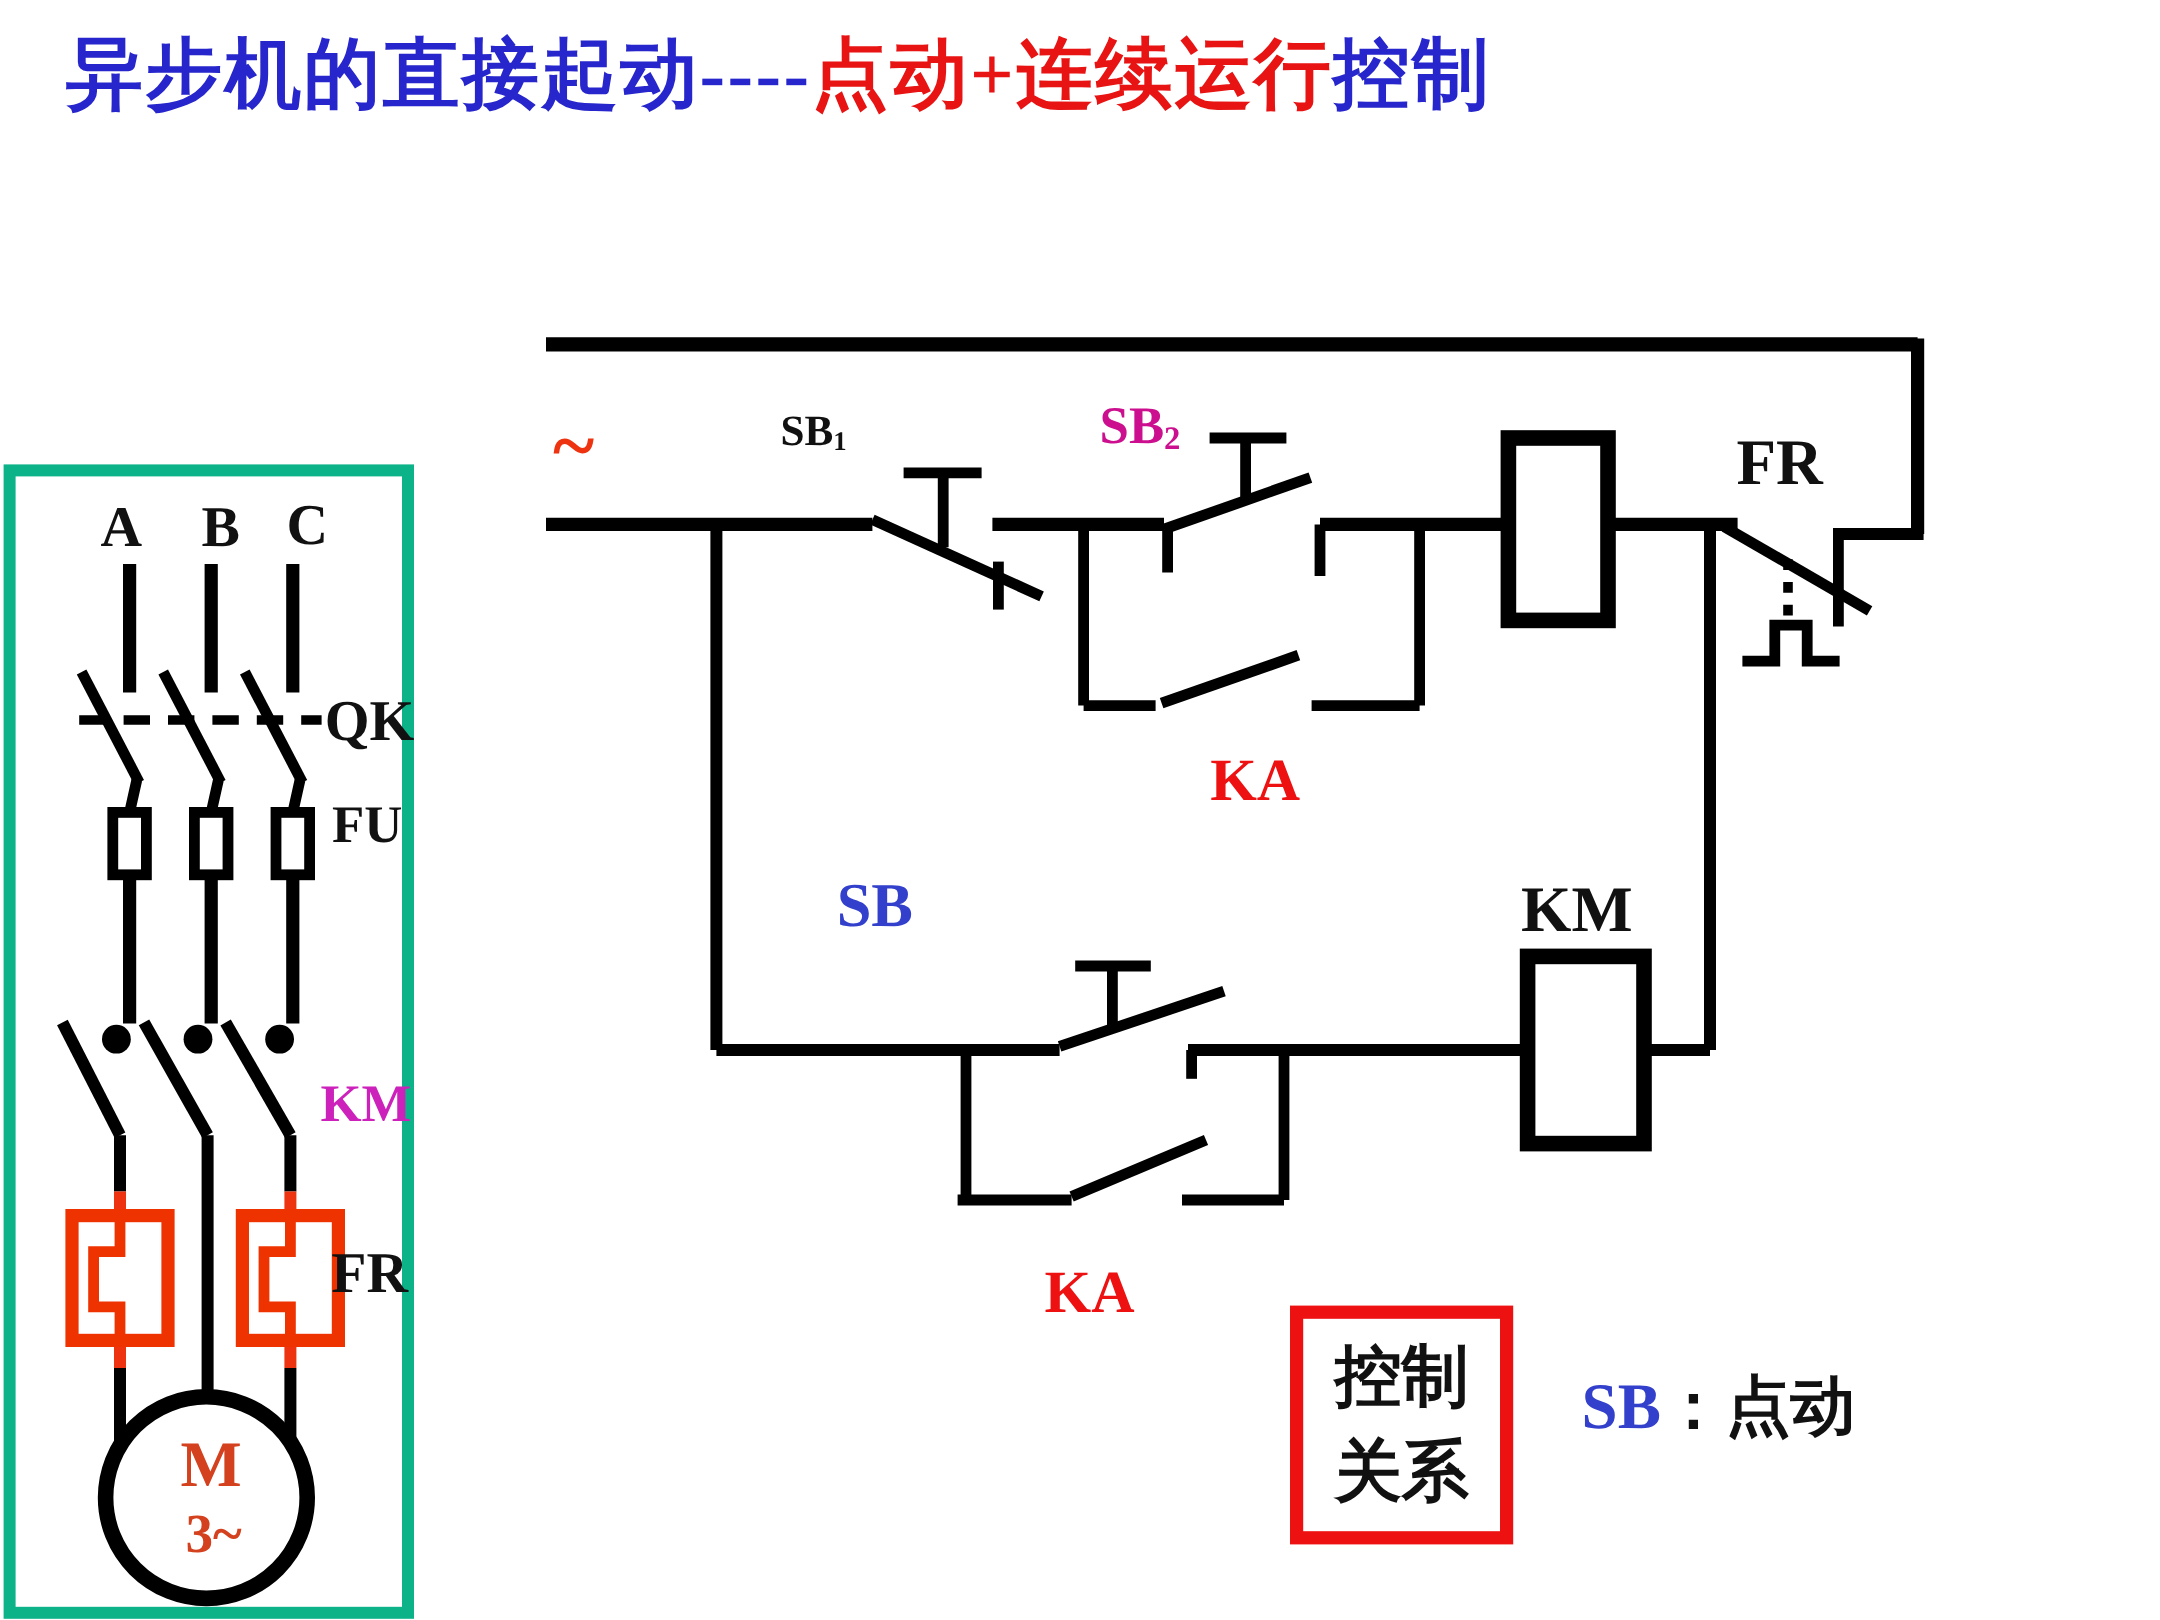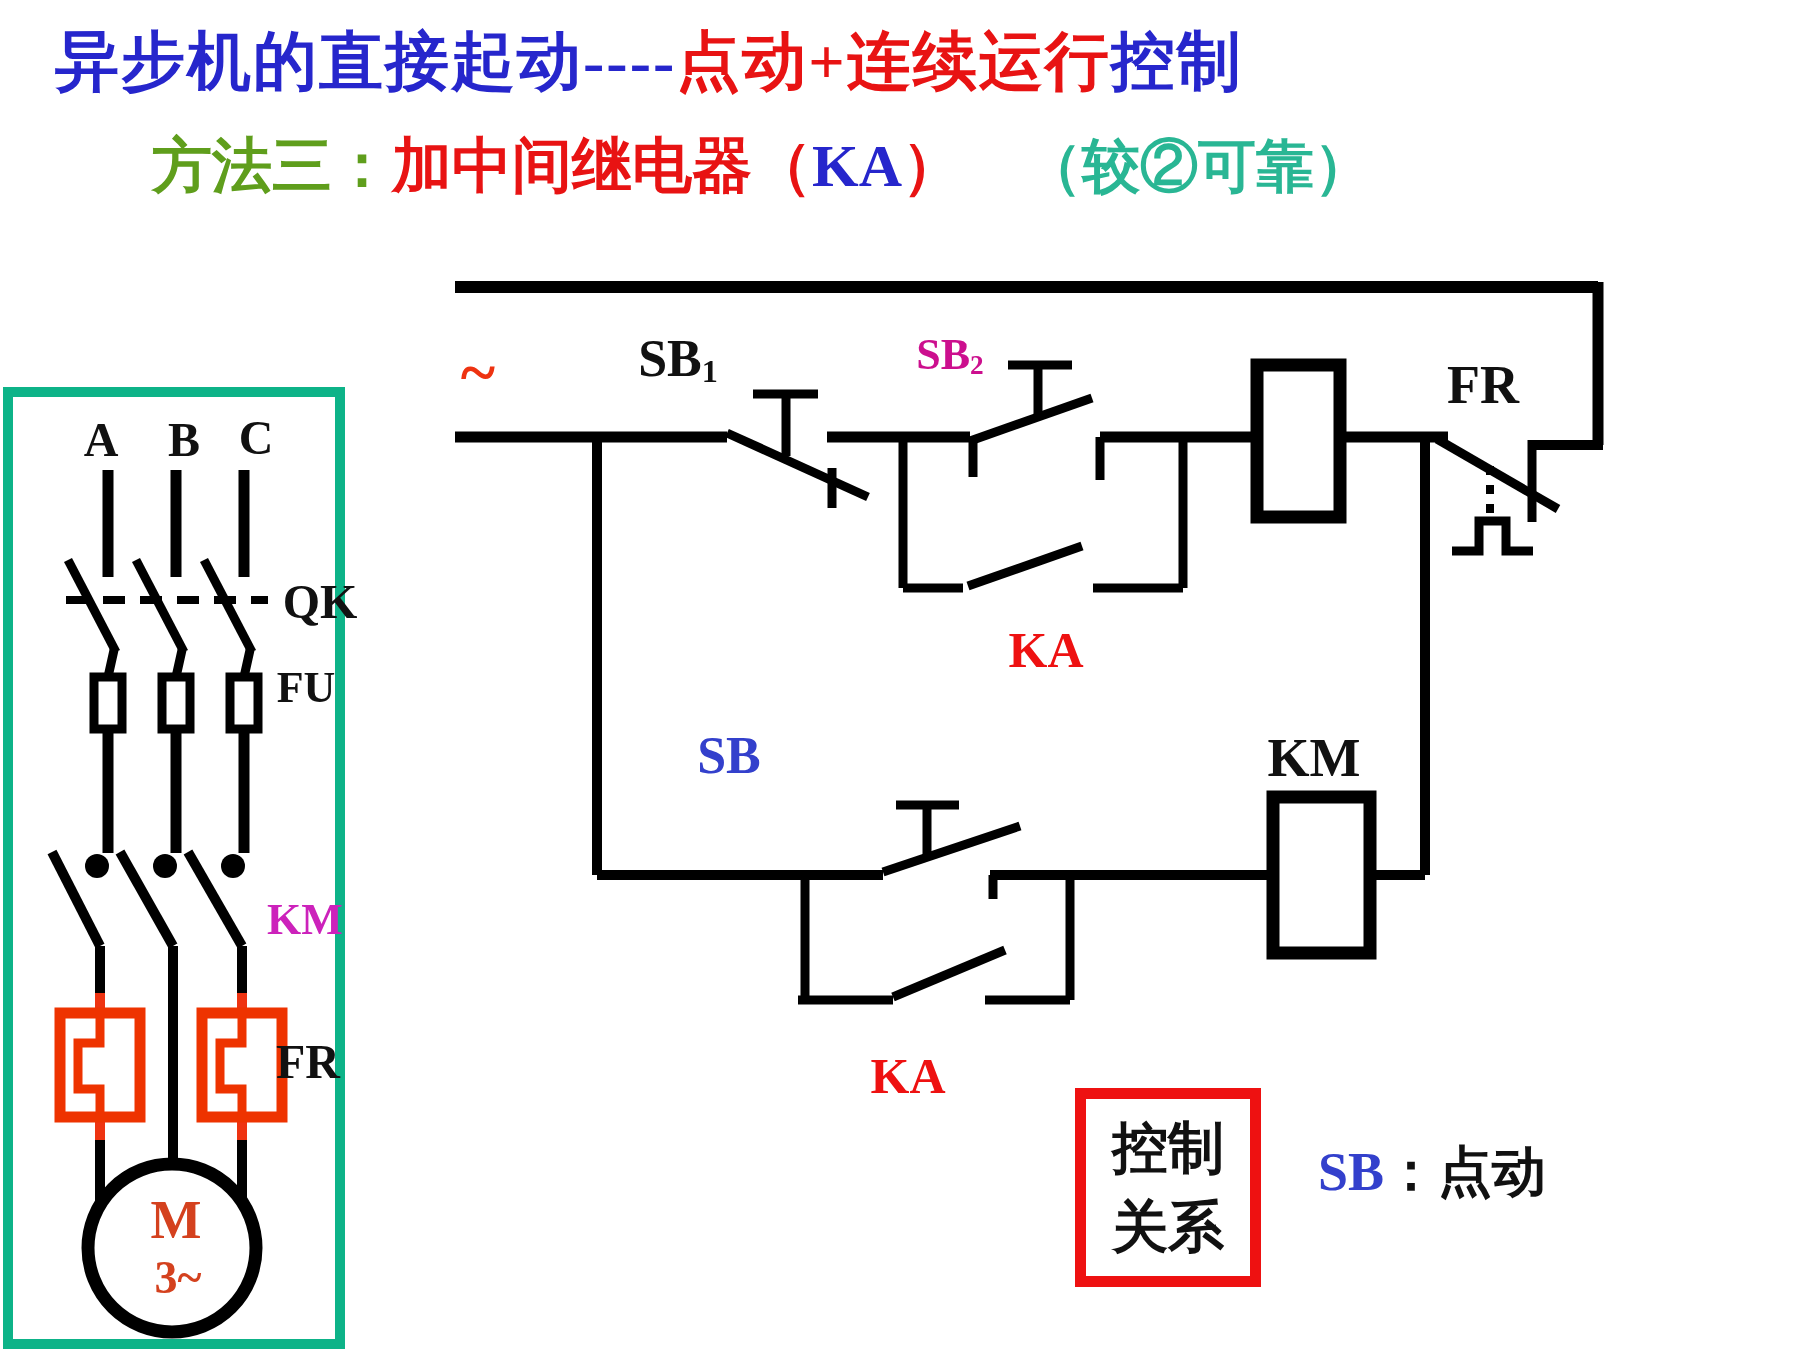--- a/index.html
+++ b/index.html
@@ -125,36 +125,33 @@
       </g>
 
       <rect x="1273" y="797" width="97" height="156" stroke-width="13"></rect>
     </g>
   </svg>
 
   <div class="lbl" id="title-line1">
     <span class="blue">异步机的直接起动</span><span class="blue">----</span><span class="red">点动+连续运行</span><span class="blue">控制</span>
   </div>
 
-  <div class="lbl" id="title-line2">
-    <span class="green">方法三：</span><span class="red">加中间继电器（</span><span class="blue">KA</span><span class="red">）</span><span class="teal" style="margin-left:62px;font-size:58px;">（较②可靠）</span>
-  </div>
 
   <span class="lbl ctr black" style="left:101px;top:440px;font-size:48px;">A</span>
   <span class="lbl ctr black" style="left:184px;top:440px;font-size:48px;">B</span>
   <span class="lbl ctr black" style="left:256px;top:438px;font-size:48px;">C</span>
-  <span class="lbl ctr black" style="left:308px;top:602px;font-size:48px;margin-left:12px;">QK</span>
+  <span class="lbl ctr black" style="left:308px;top:602px;font-size:48px;">QK</span>
   <span class="lbl ctr black" style="left:306px;top:688px;font-size:44px;">FU</span>
   <span class="lbl ctr kmmag" style="left:305px;top:920px;font-size:44px;">KM</span>
   <span class="lbl ctr black" style="left:308px;top:1062px;font-size:48px;">FR</span>
   <span class="lbl ctr motor" style="left:176px;top:1220px;font-size:54px;">M</span>
   <span class="lbl ctr motor" style="left:178px;top:1278px;font-size:46px;">3~</span>
 
   <span class="lbl ctr orange" style="left:478px;top:372px;font-size:66px;">~</span>
-  <span class="lbl ctr black" style="left:678px;top:360px;font-size:52px;"><span>SB</span><sub class="s">1</sub></span>
+  <span class="lbl ctr black" style="left:678px;top:360px;font-size:36px;"><span>SB</span><sub class="s">1</sub></span>
   <span class="lbl ctr magenta" style="left:950px;top:356px;font-size:44px;"><span>SB</span><sub class="s">2</sub></span>
   <span class="lbl ctr karose" style="left:1299px;top:327px;font-size:54px;"></span>
   <span class="lbl ctr black" style="left:1483px;top:385px;font-size:54px;">FR</span>
   <span class="lbl ctr karose" style="left:1046px;top:650px;font-size:50px;">KA</span>
   <span class="lbl ctr sbblue" style="left:729px;top:756px;font-size:52px;">SB</span>
   <span class="lbl ctr black" style="left:1314px;top:758px;font-size:54px;">KM</span>
   <span class="lbl ctr karose" style="left:908px;top:1076px;font-size:50px;">KA</span>
 
   <div id="ctrl-box">
     <span>控制</span>

